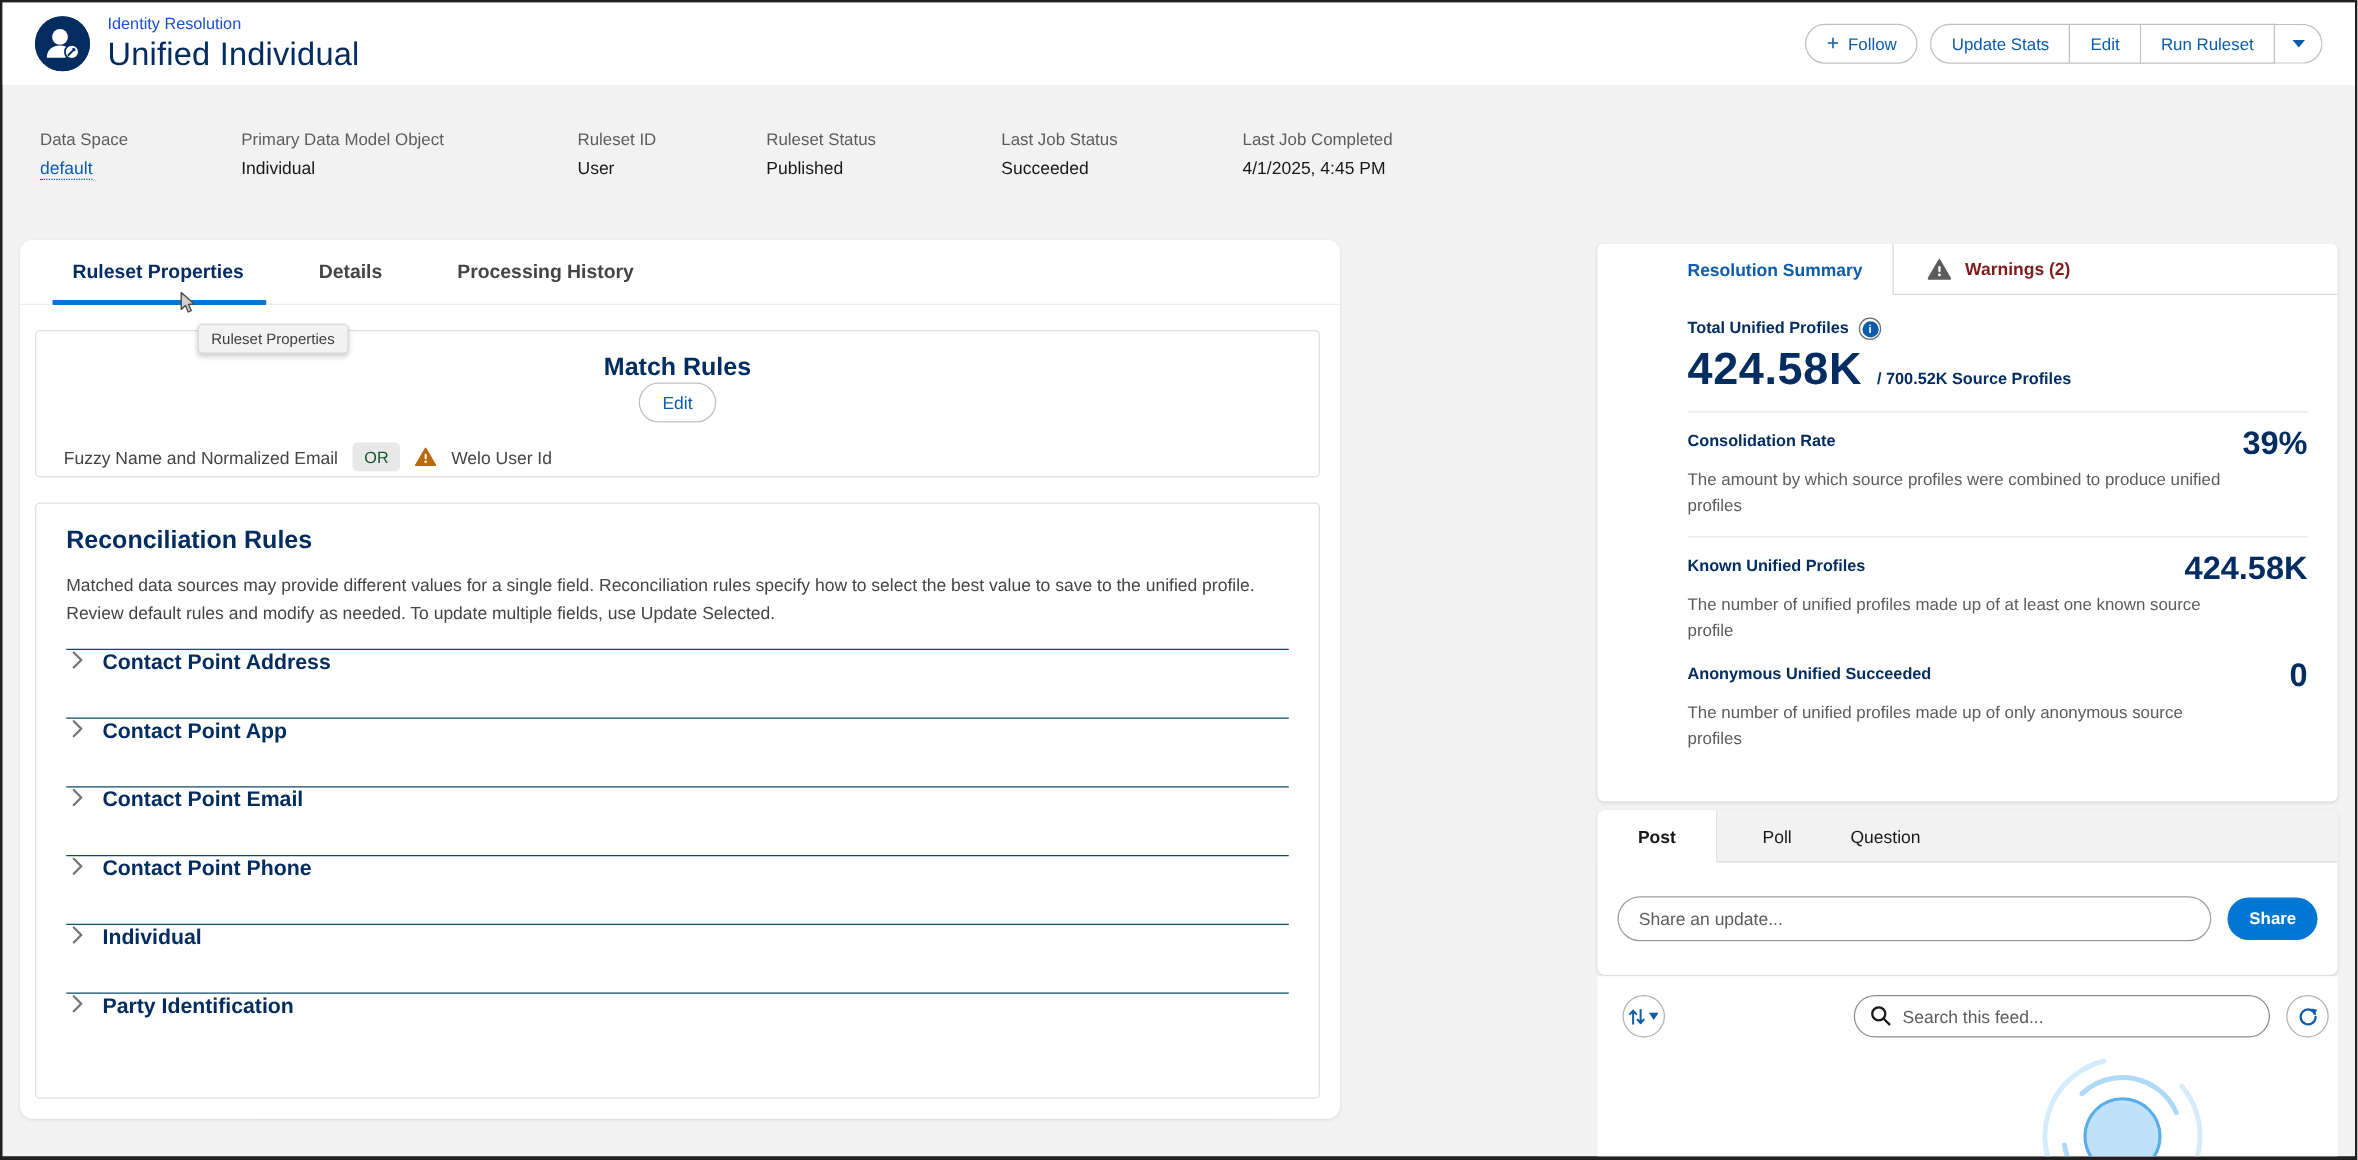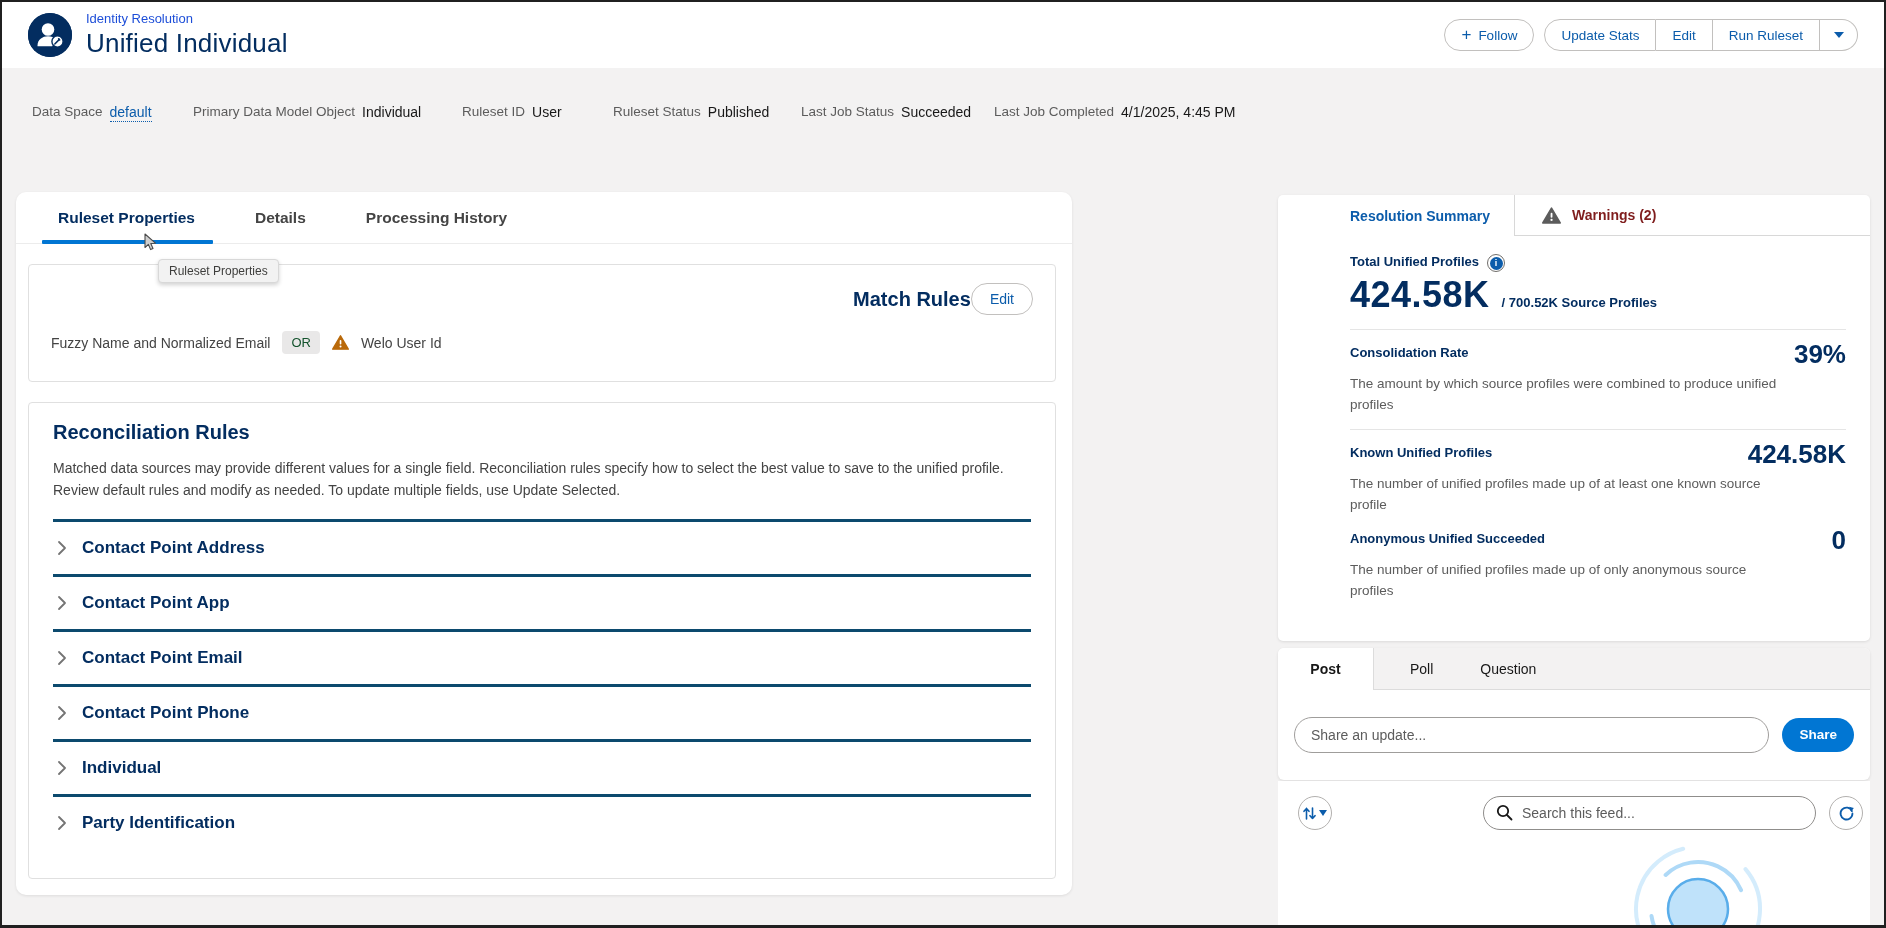--- a/index.html
+++ b/index.html
@@ -24,21 +24,21 @@
   .plus-glyph { font-size:17px; line-height:1; margin-top:-2px; }
   .btn-group { display:flex; }
   .btn-group .btn { border-radius:0; border-left-width:0; }
   .btn-group .btn:first-child { border-radius:16px 0 0 16px; border-left-width:1px; }
   .btn-group .btn-dd { border-radius:0 16px 16px 0; width:38px; padding:0; }
   .caret-down { width:0; height:0; border-left:5px solid transparent; border-right:5px solid transparent;
                 border-top:6px solid #0b5cab; }
 
   
   .infobar { position:absolute; left:30px; top:102px; display:flex; }
-  .ifield { display:flex; flex-direction:row; gap:7px; }
+  .ifield { display:flex; flex-direction:column; gap:7px; }
   .ifield .ilabel { font-size:13.5px; color:#5c5c5c; }
   .ifield .ivalue { font-size:14px; color:#181818; }
   .ifield .ilink { font-size:14px; color:#0b5cab; border-bottom:1px dotted #0b5cab;
                    align-self:flex-start; cursor:pointer; padding-bottom:1px; }
 
   
   .main-card { position:absolute; left:14px; top:190px; width:1056px; height:703px;
                background:#fff; border-radius:10px; box-shadow:0 1px 3px rgba(0,0,0,.09); }
   .mtabs { display:flex; gap:60px; height:52px; align-items:center; padding-left:42px;
            border-bottom:1px solid #ececec; }
@@ -47,31 +47,31 @@
   .mtab.active { color:#032d60; font-weight:700; }
   .mtab.active::after { content:""; position:absolute; left:-16px; right:-18px; bottom:0;
                         height:4px; background:#0176d3; border-radius:1px; }
   .tooltip { position:absolute; left:142px; top:67px; background:#f2f2f2; border:1px solid #d8d8d8;
              border-radius:4px; padding:4px 10px; font-size:12px; color:#3e3e3c;
              box-shadow:0 2px 4px rgba(0,0,0,.18); z-index:6; white-space:nowrap; }
 
   .subcard { position:absolute; left:12px; right:16px; border:1px solid #e0e0e0; border-radius:4px;
              background:#fff; }
   .match-box { top:72px; height:118px; padding:18px 22px; }
-  .box-head { display:flex; align-items:center; justify-content:flex-end; }
+  .box-head { display:flex; align-items:center; justify-content:flex-end;flex-direction:column; }
   .box-title { font-size:20px; font-weight:600; color:#032d60; }
   .btn-edit { border-radius:16px; padding:0 18px; font-size:14px; }
   .rule-row { display:flex; align-items:center; gap:12px; margin-top:16px; }
   .rule-text { font-size:14px; color:#444; }
   .or-badge { background:#e9e8e8; border-radius:4px; padding:4px 9px; font-size:13px; color:#14532d; }
 
   .recon-box { top:210px; bottom:16px; padding:18px 24px 0; }
   .recon-desc { margin-top:13px; font-size:14px; color:#444; line-height:1.6; max-width:1150px; }
   .recon-list { margin-top:17px; }
-  .recon-row { height:55px; display:flex; align-items:center; gap:15px; border-top:3px solid #0c4a6e;
+  .recon-row { height:55px; display:flex; gap:15px; border-top:1px solid #0c4a6e;
                padding-left:4px; cursor:pointer; }
   .recon-row .rlabel { font-size:17px; font-weight:600; color:#032d60; }
 
   
   .summary-card { position:absolute; left:1276px; top:193px; width:592px; height:446px;
                   background:#fff; border-radius:5px; box-shadow:0 1px 3px rgba(0,0,0,.1);padding-left:48px; }
   .stabs { display:flex; height:41px; }
   .stab-active { display:flex; align-items:center; padding:0 24px; font-size:14px; font-weight:700;
                  color:#0b5cab; border-right:1px solid #d8d8d8; cursor:pointer; }
   .stab-warn { flex:1; display:flex; align-items:center; gap:11px; padding-left:27px;

